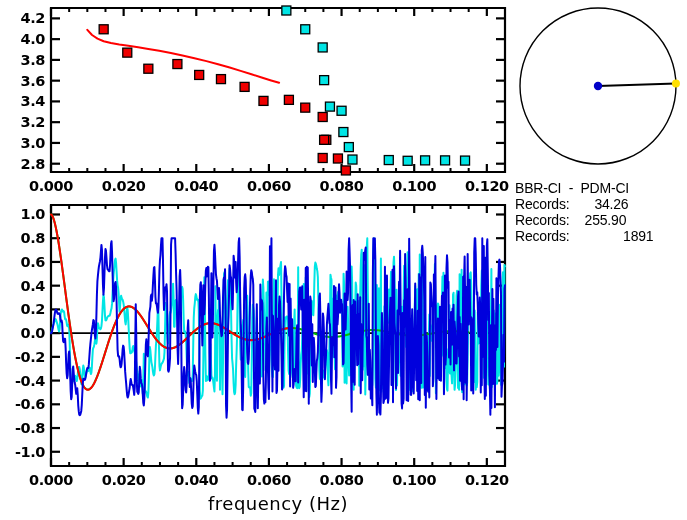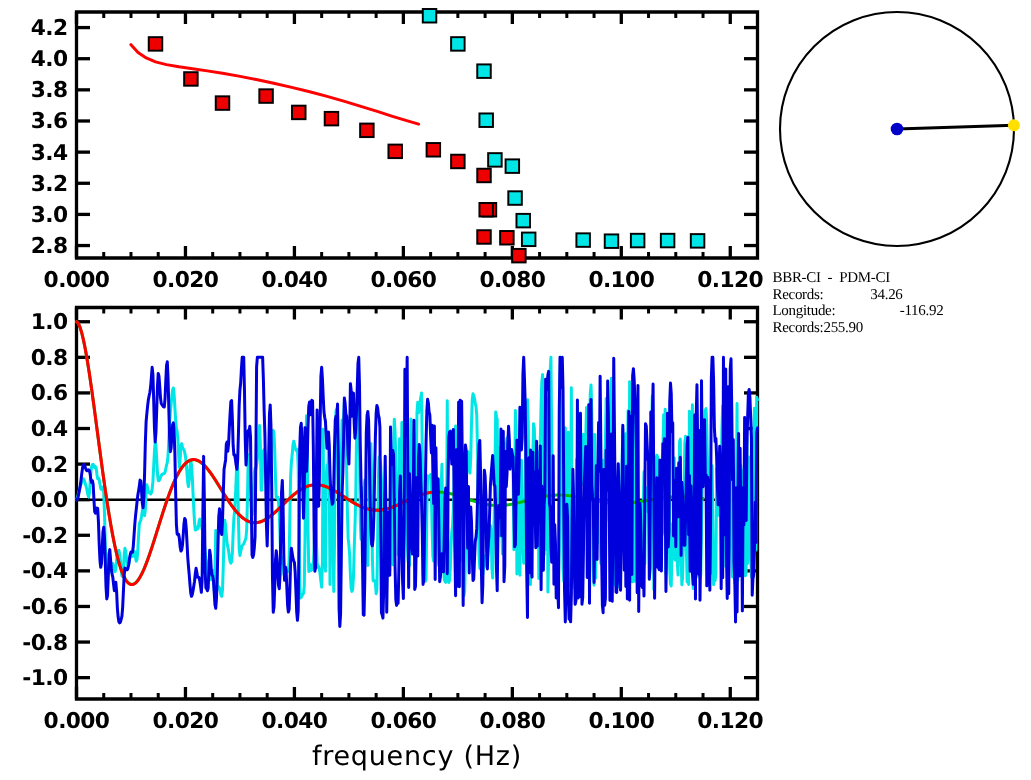--- a/index.html
+++ b/index.html
@@ -17,22 +17,22 @@
     font-family:"DejaVu Sans","Liberation Sans",sans-serif;
     font-size:14.5px;font-weight:bold;fill:#000;letter-spacing:-0.4px;
   }
   .axlbl{
     font-family:"DejaVu Sans","Liberation Sans",sans-serif;
     font-size:18px;fill:#000;letter-spacing:0.5px;
   }
   .zeroline{stroke:#000;stroke-width:1.6;}
   .curve{fill:none;stroke-width:2.0;stroke-linejoin:round;stroke-linecap:round;}
   .infotext{
-    font-family:Liberation Serif, serif;
-    font-size:10px;fill:#000;letter-spacing:-0.2px;white-space:pre;
+    font-family:Liberation Sans, sans-serif;
+    font-size:14px;fill:#000;letter-spacing:-0.2px;white-space:pre;
   }
   .circ{fill:none;stroke:#000;stroke-width:1.4;}
   .ray{stroke:#000;stroke-width:2.0;}
 </style>
 </head>
 <body>
 
 <div id="root">
   <svg id="fig" width="687" height="520" viewBox="0 0 687 520">
       <g></g>
@@ -252,16 +252,16 @@
       <text x="278" y="510" class="axlbl" text-anchor="middle">frequency  (Hz)</text>
       <circle cx="598" cy="86" r="78" class="circ"></circle>
       <line x1="598" y1="86" x2="675.961511708527" y2="83.54996079190599" class="ray" stroke="#000000"></line>
       <circle cx="675.961511708527" cy="83.54996079190599" r="4" fill="#ffe000"></circle>
       <circle cx="598" cy="86" r="4.2" fill="#0000c8"></circle>
     </svg>
 
   <div id="infopanel" style="position:absolute;left:515px;top:180px;">
     <div class="infotext">BBR-CI  -  PDM-CI</div>
     <div class="infotext"><span>Records:</span><span style="display:inline-block;min-width:84px;text-align:center;">34.26</span></div>
-    <div class="infotext"><span>Longitude:</span><span style="display:inline-block;min-width:72px;text-align:right;">-116.92</span></div>
-    <div class="infotext"><span>Records:</span><span style="display:inline-block;min-width:72px;text-align:left;">255.90</span></div>
+    <div class="infotext"><span>Records:</span><span style="display:inline-block;min-width:72px;text-align:center;">255.90</span></div>
+    <div class="infotext"><span>Records:</span><span style="display:inline-block;min-width:84px;text-align:right;">1891</span></div>
   </div>
 </div>
 
 </body></html>

